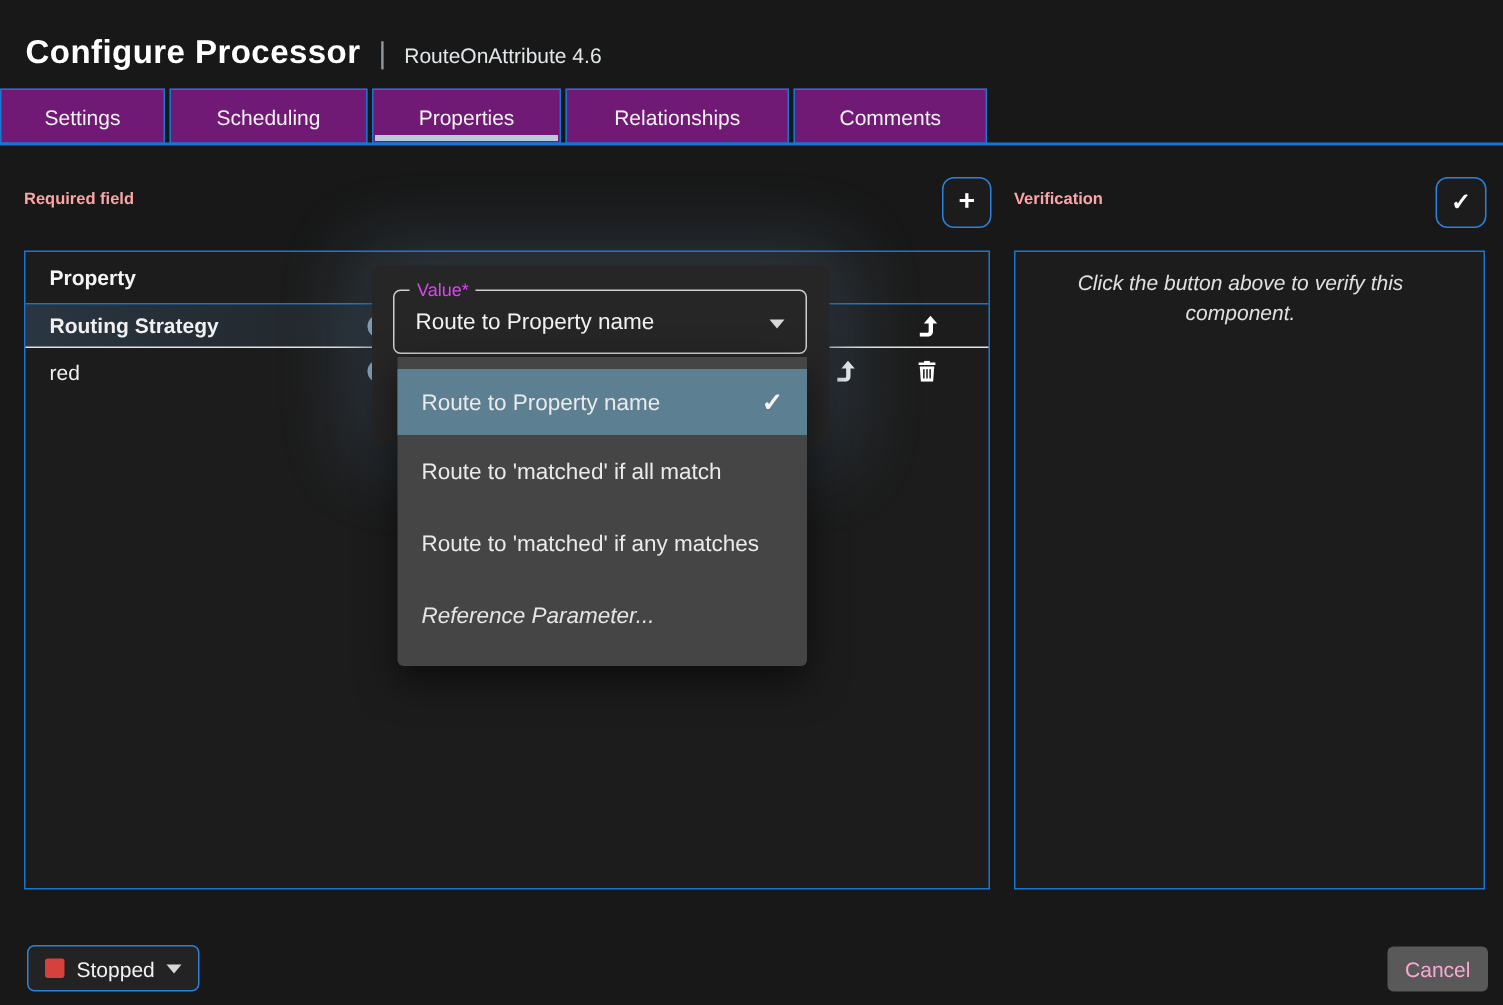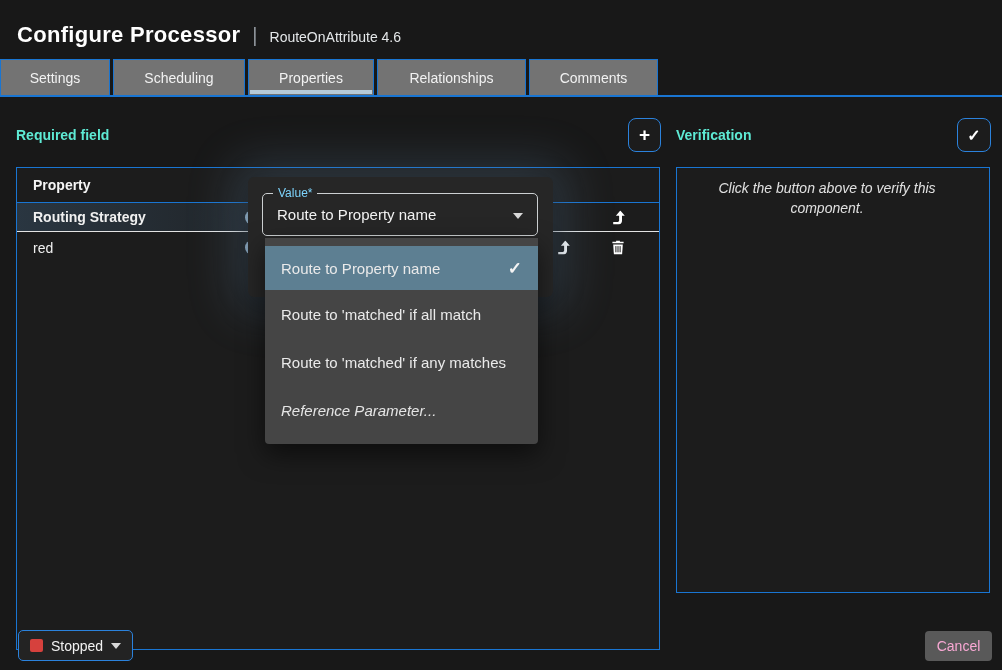--- a/index.html
+++ b/index.html
@@ -11,38 +11,38 @@
     -webkit-font-smoothing:antialiased;
   }
   
   .dlg-header { position:absolute; left:17px; top:22px; display:flex; align-items:baseline; gap:12px; }
   .dlg-title { font-size:22px; font-weight:700; color:#ffffff; letter-spacing:.3px; }
   .dlg-sep   { font-size:20px; color:#8f969c; font-weight:300; }
   .dlg-sub   { font-size:14px; color:#e4e7e9; }
   
   .tab {
     position:absolute; top:59px; height:37px;
-    border:1px solid #1975d2; background:#737373;
+    border:1px solid #1975d2; background:#701a75;
     color:#f2f2f2; font-size:14px;
     display:flex; align-items:center; justify-content:center;
     cursor:pointer;
   }
   .tab-underline { position:absolute; left:1px; right:1px; bottom:1px; height:4px; background:#b7cbd8; }
   .tabbar-line { position:absolute; top:95px; left:0; width:1002px; height:2px; background:#1975d2; }
   
-  .section-heading { position:absolute; font-size:14px; font-weight:bold; color:#5eead4; }
+  .section-heading { position:absolute; font-size:11px; font-weight:bold; color:#fca5a5; }
   .icon-btn {
     position:absolute; width:34px; height:34px;
     border:1px solid #2b82dc; border-radius:8px; background:#1c1c1c;
     color:#ffffff; display:flex; align-items:center; justify-content:center;
     font-size:19px; font-weight:bold; cursor:pointer;
   }
   
   .properties-panel {
-    position:absolute; left:16px; top:167px; width:644px; height:483px;
+    position:absolute; left:16px; top:167px; width:644px; height:426px;
     border:1px solid #1975d2; background:#1c1c1c;
   }
   .table-header {
     height:35px; display:flex; align-items:center; padding-left:16px;
     font-size:14px; font-weight:bold; color:#f5f5f5;
     border-bottom:1px solid #1975d2;
   }
   .prop-row { position:relative; display:flex; align-items:center; padding-left:16px; font-size:14px; color:#f0f0f0; cursor:pointer; }
   .row-routing {
     height:29px; font-weight:bold;
@@ -71,21 +71,21 @@
     background:#262626; border-radius:6px; z-index:5;
     box-shadow:0 0 48px 14px rgba(125,168,210,.22), 0 8px 26px rgba(0,0,0,.5);
   }
   .value-field {
     position:absolute; left:14px; top:16px; width:276px; height:43px;
     border:1px solid #ccd0d2; border-radius:5px;
     display:flex; align-items:center; cursor:pointer;
   }
   .value-field-label {
     position:absolute; top:-8px; left:10px; background:#262626;
-    padding:0 5px; font-size:12px; color:#7dd3fc;
+    padding:0 5px; font-size:12px; color:#d946ef;
   }
   .value-field-text { padding-left:14px; font-size:15px; color:#f2f2f2; }
   .caret-down {
     width:0; height:0;
     border-left:5.5px solid transparent; border-right:5.5px solid transparent;
     border-top:6px solid #d8d8d8;
   }
   .field-caret { position:absolute; right:14px; top:19px; }
   
   .options-panel {

